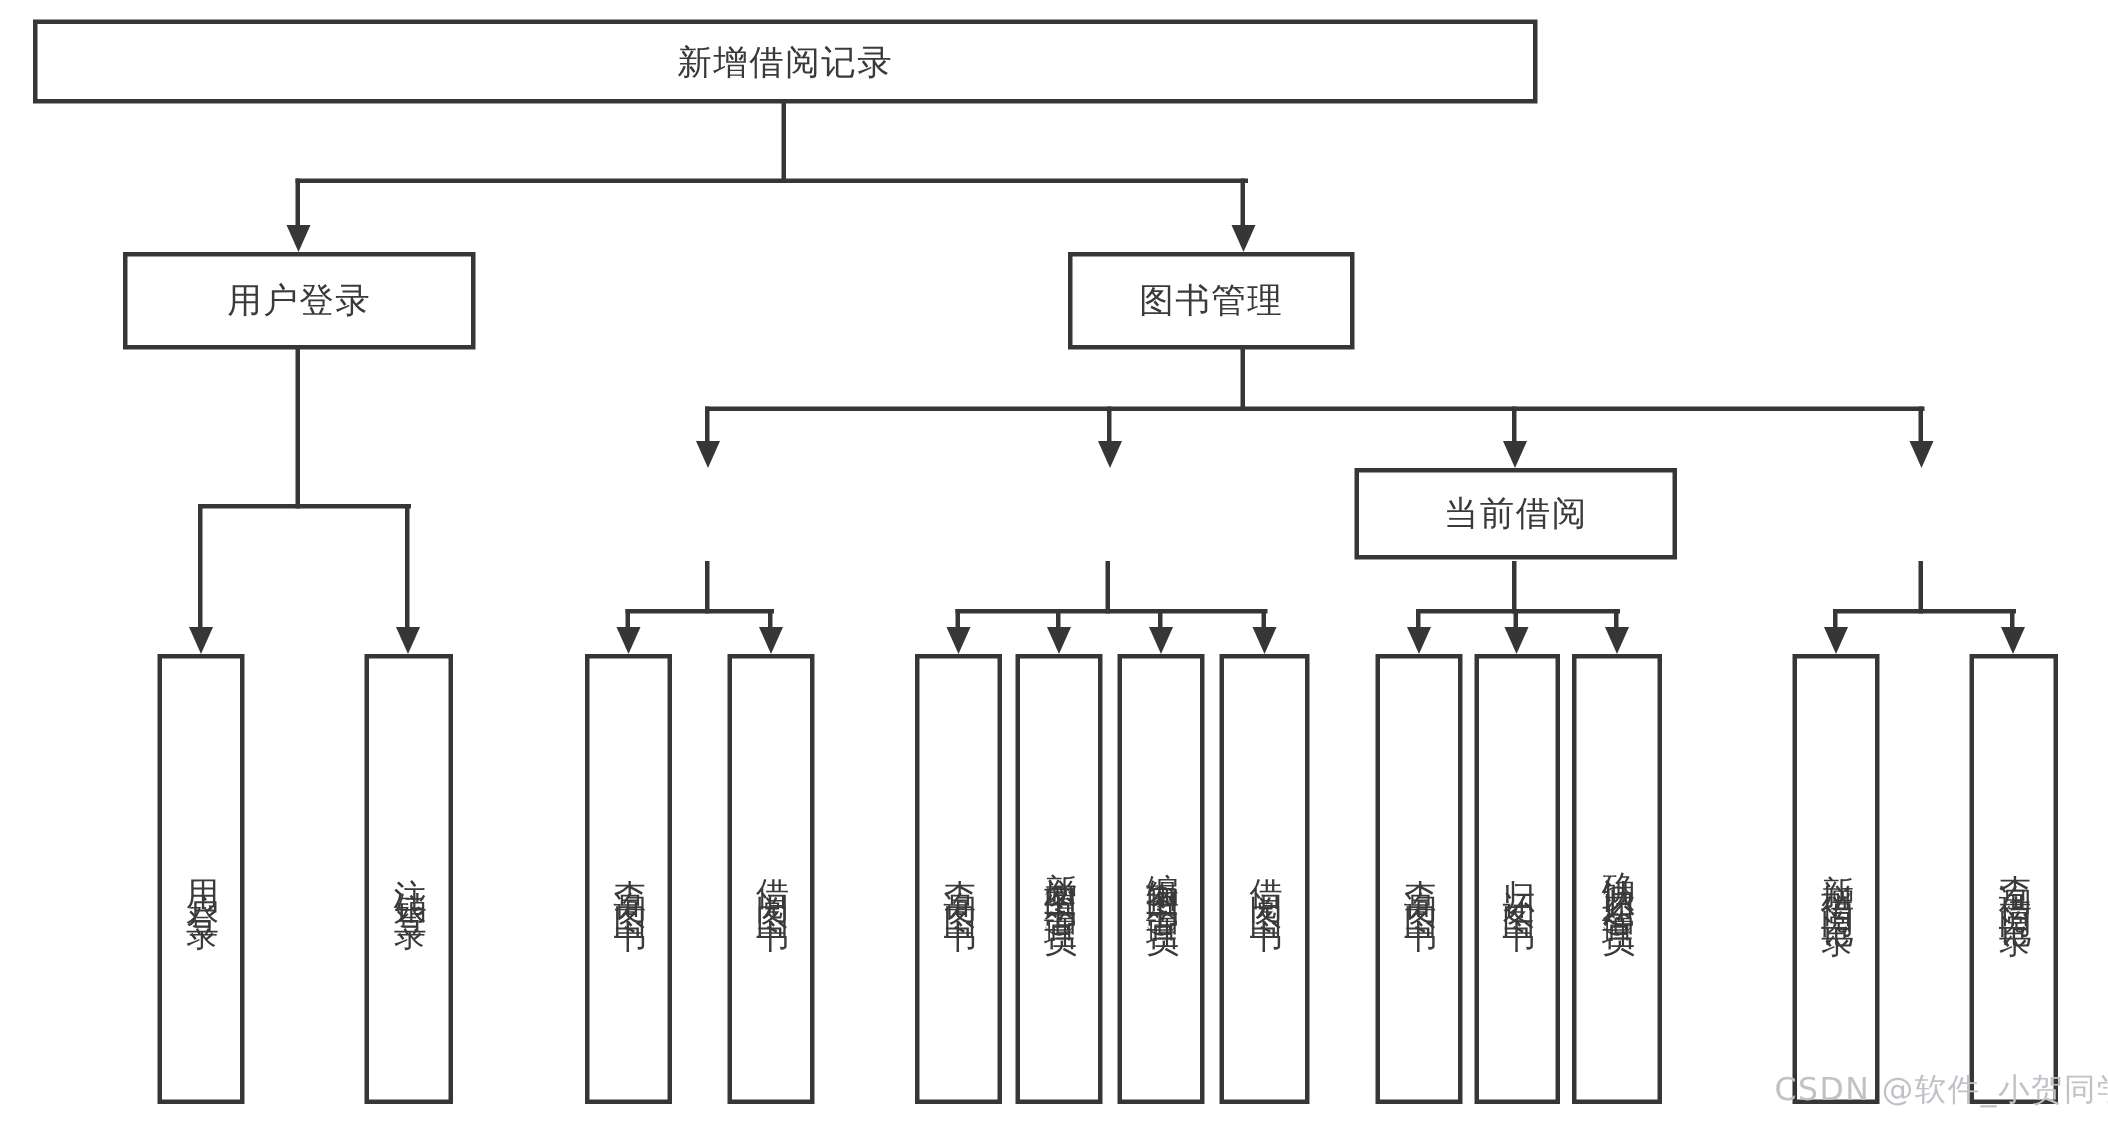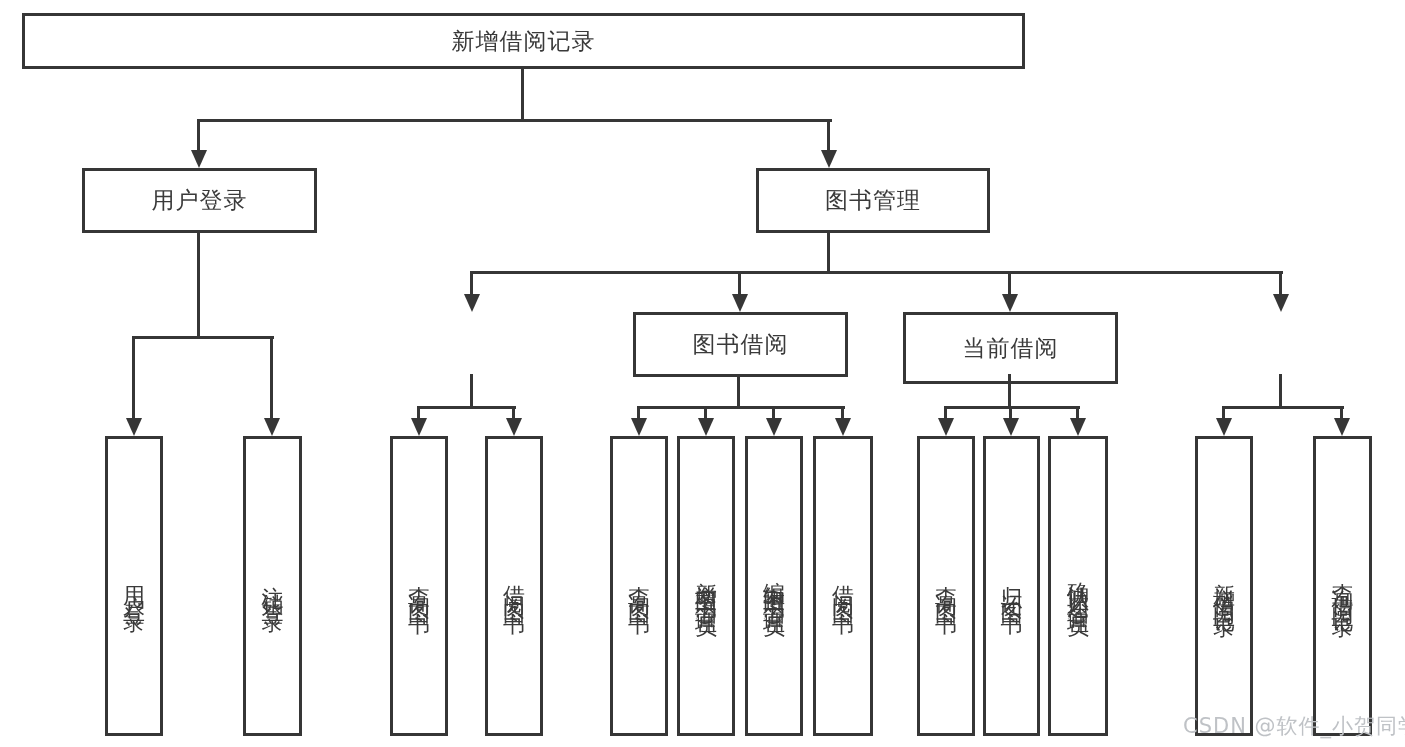--- a/index.html
+++ b/index.html
@@ -99,21 +99,21 @@
   <div class="arrow" style="left:191px;top:119px;height:49px;">
       <div class="stem"></div>
       <div class="head"></div>
     </div>
   <div class="arrow" style="left:821px;top:119px;height:49px;">
       <div class="stem"></div>
       <div class="head"></div>
     </div>
 
   <div class="box" style="left:82px;top:168px;width:235px;height:65px;">用户登录</div>
-  <div class="box" style="left:712px;top:168px;width:234px;height:65px;margin-left:44px;">图书管理</div>
+  <div class="box" style="left:712px;top:168px;width:191px;height:65px;">图书管理</div>
 
   <div class="vline" style="left:197px;top:230px;height:109px;"></div>
   <div class="hline" style="left:132px;top:336px;width:142px;"></div>
   <div class="arrow" style="left:126px;top:336px;height:100px;">
       <div class="stem"></div>
       <div class="head"></div>
     </div>
   <div class="arrow" style="left:264px;top:336px;height:100px;">
       <div class="stem"></div>
       <div class="head"></div>
@@ -131,22 +131,21 @@
     </div>
   <div class="arrow" style="left:1002px;top:271px;height:41px;">
       <div class="stem"></div>
       <div class="head"></div>
     </div>
   <div class="arrow" style="left:1273px;top:271px;height:41px;">
       <div class="stem"></div>
       <div class="head"></div>
     </div>
 
-  <div class="box" style="left:633px;top:312px;width:215px;height:65px;">图书借阅</div>
-  <div class="box" style="left:903px;top:312px;width:215px;height:72px;">当前借阅</div>
+  <div class="box" style="left:903px;top:312px;width:215px;height:61px;">当前借阅</div>
 
   <div class="vline" style="left:470px;top:374px;height:35px;"></div>
   <div class="hline" style="left:417px;top:406px;width:99px;"></div>
   <div class="arrow" style="left:411px;top:406px;height:30px;">
       <div class="stem"></div>
       <div class="head"></div>
     </div>
   <div class="arrow" style="left:506px;top:406px;height:30px;">
       <div class="stem"></div>
       <div class="head"></div>

